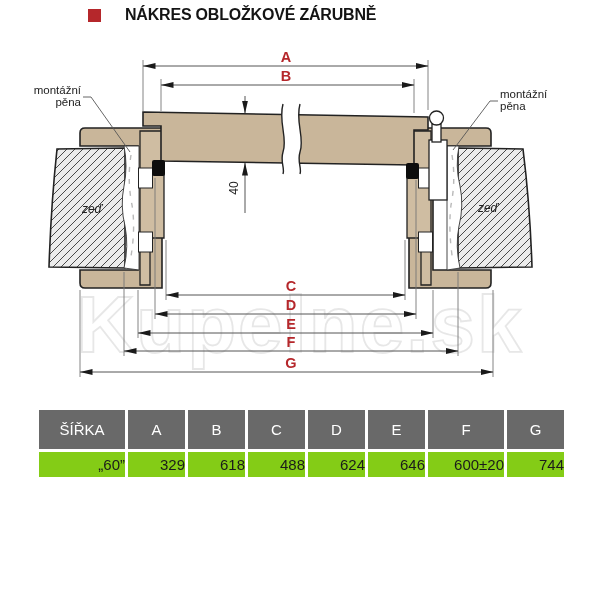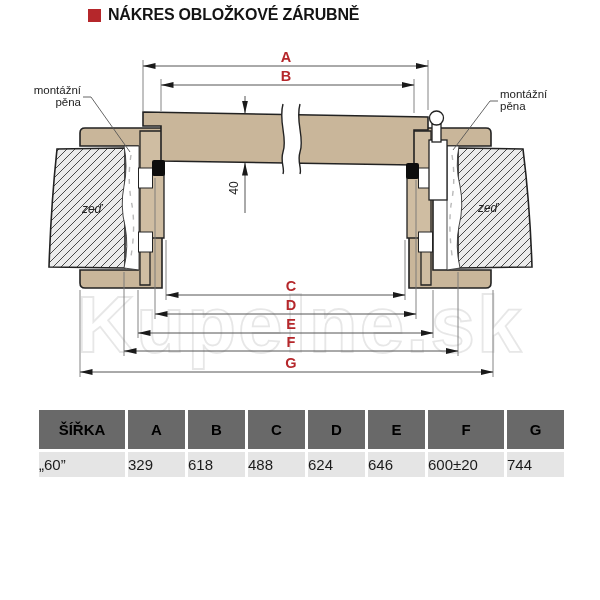--- a/index.html
+++ b/index.html
@@ -1,42 +1,42 @@
 <!DOCTYPE html>
 <html><head>
 <meta charset="utf-8">
 <style>
   * { margin:0; padding:0; box-sizing:border-box; }
   html,body { width:600px; height:600px; background:#ffffff; overflow:hidden;
               font-family:"Liberation Sans", sans-serif; }
   .stage { position:relative; width:600px; height:600px; background:#fff; }
 
   
-  .title-bar { position:absolute; left:88px; top:6px; display:flex; align-items:center; gap:7px; }
+  .title-bar { position:absolute; left:88px; top:6px; display:flex; align-items:center; gap:24px; }
   .title-bullet { width:13px; height:13px; background:#b5272b; flex:0 0 auto; }
   .title-text { font-size:16px; font-weight:bold; color:#141414; letter-spacing:-0.2px; white-space:nowrap; }
 
   
   .diagram { position:absolute; left:0; top:0; width:600px; height:405px; }
 
   svg text { font-family:"Liberation Sans", sans-serif; }
   .dimletter { font-size:14.5px; font-weight:bold; fill:#b5272b; text-anchor:middle; }
   .small-label { font-size:11.5px; fill:#222; }
   .wall-label { font-size:12px; fill:#222; font-style:italic; text-anchor:middle; }
   .thick-label { font-size:12px; fill:#222; text-anchor:middle; }
   .watermark { font-size:80px; font-weight:bold; fill:none; stroke:#d8d8d8; stroke-width:1.8px;
                opacity:.6; text-anchor:middle; letter-spacing:2px; }
 
   
   .size-table-wrap { position:absolute; left:36px; top:407px; }
   table.size-table { border-collapse:separate; border-spacing:3px; table-layout:fixed; }
-  table.size-table th { background:#696969; color:#000000; font-size:15px; font-weight:bold;
+  table.size-table th { background:#696969; color:#ffffff; font-size:15px; font-weight:normal;
                         height:39px; text-align:center; vertical-align:middle; }
-  table.size-table td { background:#e5e5e5; color:#1b1b1b; font-size:15px; height:25px;
-                        text-align:left; vertical-align:middle; }
+  table.size-table td { background:#84cc16; color:#1b1b1b; font-size:15px; height:25px;
+                        text-align:right; vertical-align:middle; }
   .c0{width:86px}.c1{width:57px}.c2{width:57px}.c3{width:57px}.c4{width:57px}
   .c5{width:57px}.c6{width:76px}.c7{width:57px}
 </style>
 </head>
 <body>
 
 <div class="stage">
 
   <div class="title-bar">
     <div class="title-bullet"></div>

